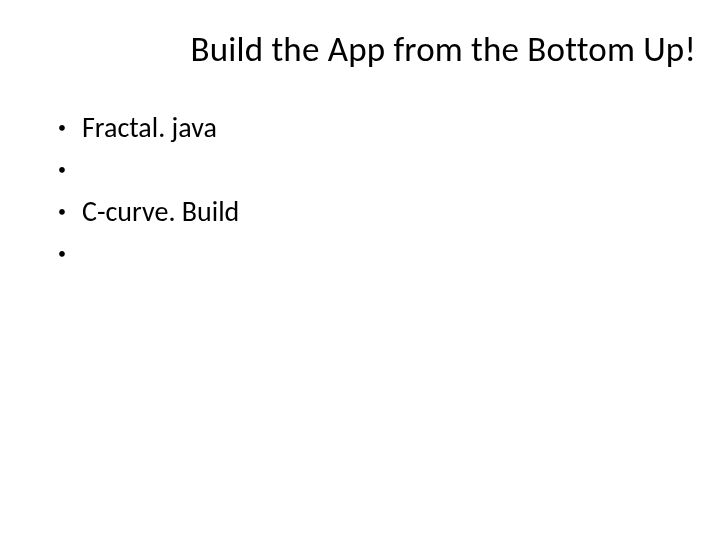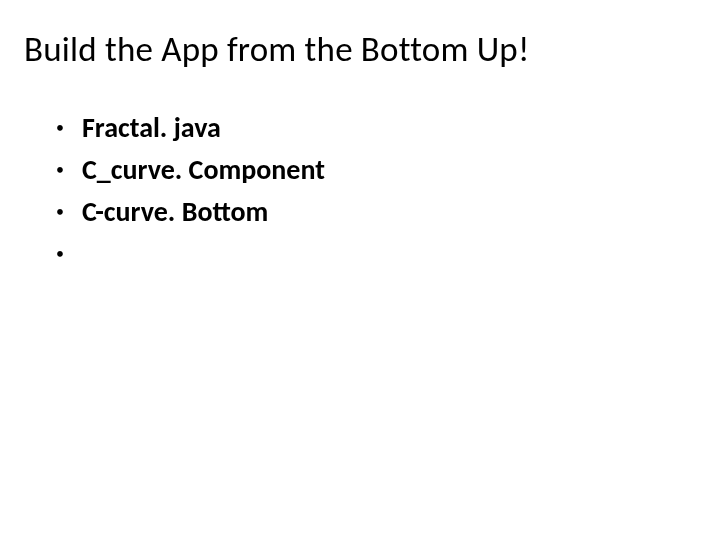--- a/index.html
+++ b/index.html
@@ -1,15 +1,15 @@
 <!DOCTYPE html>
 <html><head>
   <meta charset="utf-8">
   <style>
-    * { margin: 0; padding: 0; box-sizing: border-box; }
+    * { margin: 0; padding: 0; box-sizing: border-box; text-align: right; }
     body {
       width: 720px;
       height: 540px;
       background: #ffffff;
       font-family: Calibri, "Segoe UI", Arial, sans-serif;
       color: #000000;
       padding: 28px 24px 24px 24px;
     }
     .title {
       font-size: 35px;
@@ -28,37 +28,36 @@
     }
     .bullet-dot {
       font-size: 16px;
       line-height: 36px;
       margin-right: 16px;
       min-width: 10px;
     }
     .bullet-text {
       font-size: 28px;
       line-height: 36px;
-      font-weight: 700;
+      font-weight: 400;
     }
   </style>
 </head>
 <body>
 
 <h1 class="title">Build the App from the Bottom Up!</h1>
 
 <ul class="bullets">
   <li class="bullet-item">
     <span class="bullet-dot">•</span>
     <span class="bullet-text">Fractal. java</span>
   </li>
   <li class="bullet-item">
     <span class="bullet-dot">•</span>
-    <span class="bullet-text">C_curve. Component</span>
   </li>
   <li class="bullet-item">
     <span class="bullet-dot">•</span>
-    <span class="bullet-text">C-curve. Bottom</span>
+    <span class="bullet-text">C-curve. Build</span>
   </li>
   <li class="bullet-item">
     <span class="bullet-dot">•</span>
   </li>
 </ul>
 
 </body></html>

